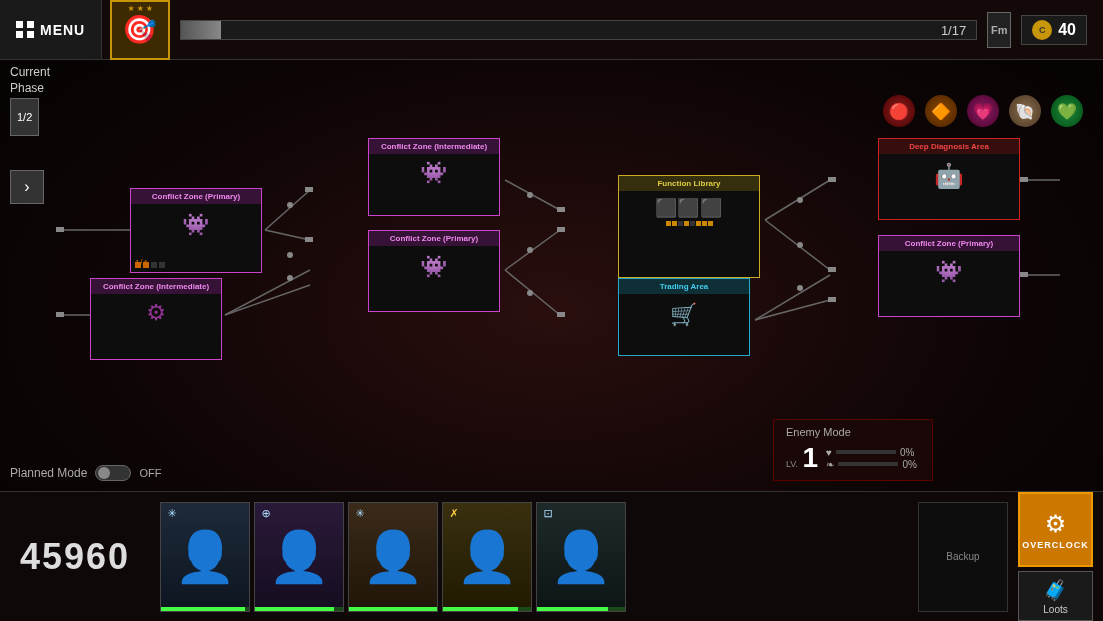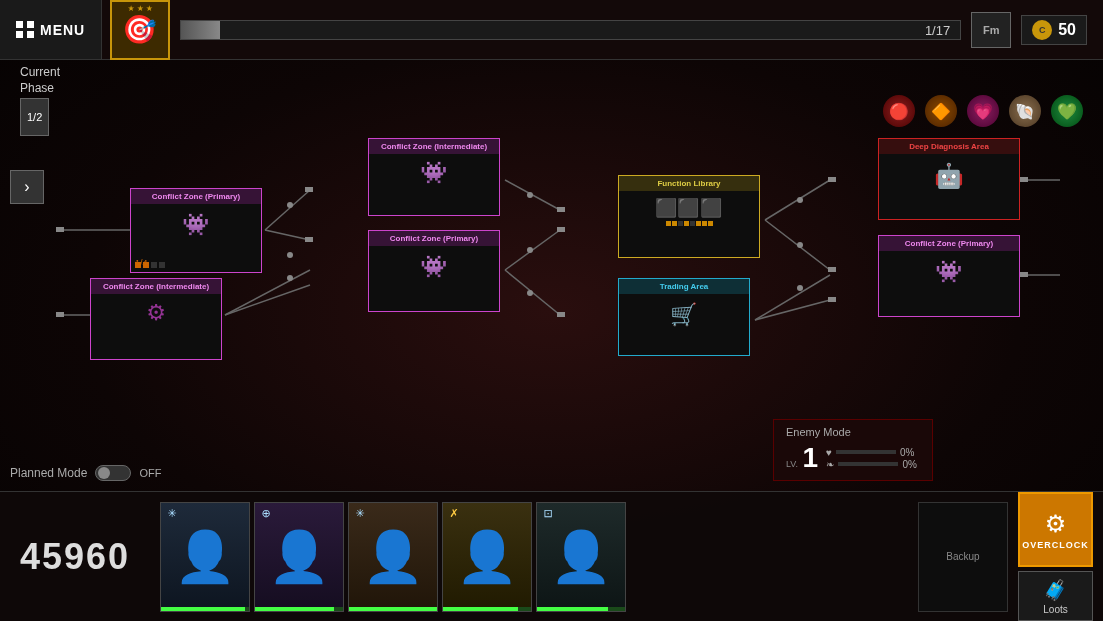--- a/index.html
+++ b/index.html
@@ -106,21 +106,21 @@
       color: #ccc;
     }
 
     .header-right {
       display: flex;
       align-items: center;
       gap: 10px;
       padding-right: 16px;
     }
     .header-fm-box {
-      width: 40px; height: 36px;
+      width: 24px; height: 36px;
       background: #222;
       border: 1px solid #666;
       display: flex; align-items: center; justify-content: center;
       font-size: 11px; font-weight: bold; color: #aaa;
     }
     .header-currency {
       display: flex; align-items: center; gap: 6px;
       background: #1a1a1a;
       padding: 4px 10px;
       border: 1px solid #444;
@@ -133,21 +133,21 @@
       font-size: 9px; color: #333; font-weight: bold;
     }
     .currency-amount {
       font-size: 16px; font-weight: bold;
     }
 
     
     .current-phase-label {
       position: absolute;
       top: 65px;
-      left: 20px;
+      left: 10px;
       font-size: 12px;
       color: #ccc;
       z-index: 10;
       line-height: 1.3;
     }
     .phase-badge {
       background: #333;
       border: 1px solid #666;
       padding: 11px 6px;
       font-size: 11px;
@@ -475,21 +475,21 @@
   </div>
 
   <div class="header-right">
     <div class="header-fm-box">
       <span>Fm</span>
     </div>
     <div class="header-currency">
       <div class="currency-icon">
         <span>C</span>
       </div>
-      <span class="currency-amount">50</span>
+      <span class="currency-amount">40</span>
     </div>
   </div>
 </div>
 
 <div class="current-phase-label">
   <div>Current<br>Phase</div>
   <div class="phase-badge">1/2</div>
 </div>
 
 <div class="resource-row">
@@ -577,21 +577,21 @@
   <div class="map-node node-conflict-inter" style="left:368px; top:8px; width:132px; height:78px;">
     <div class="node-label" style="color:#ee88ee; background:rgba(180,40,180,0.25); font-size:8px; padding:3px 4px;">Conflict Zone (Intermediate)</div>
     <div class="node-icon" style="color:#cc44cc; margin-top:6px; font-size:22px;">👾</div>
   </div>
 
   <div class="map-node node-conflict-primary" style="left:368px; top:100px; width:132px; height:82px;">
     <div class="node-label" style="color:#ee88ee; background:rgba(180,40,180,0.25); font-size:8px; padding:3px 4px;">Conflict Zone (Primary)</div>
     <div class="node-icon" style="color:#cc44cc; margin-top:8px; font-size:22px;">👾</div>
   </div>
 
-  <div class="map-node node-function" style="left:618px; top:45px; width:142px; height:83px;">
+  <div class="map-node node-function" style="left:618px; top:45px; width:142px; height:103px;">
     <div class="node-label" style="color:#ddcc44; background:rgba(180,150,20,0.25); font-size:8px; padding:3px 4px;">Function Library</div>
     <div class="node-icon" style="color:#ccaa22; margin-top:6px; font-size:18px;">⬛⬛⬛</div>
     <div style="display:flex; gap:1px; justify-content:center; margin-top:2px; flex-wrap:wrap; width:80px; margin-left:auto; margin-right:auto;">
       <div style="width:5px;height:5px;background:#cc8800;"></div>
       <div style="width:5px;height:5px;background:#cc8800;"></div>
       <div style="width:5px;height:5px;background:#333;"></div>
       <div style="width:5px;height:5px;background:#cc8800;"></div>
       <div style="width:5px;height:5px;background:#333;"></div>
       <div style="width:5px;height:5px;background:#cc8800;"></div>
       <div style="width:5px;height:5px;background:#cc8800;"></div>

